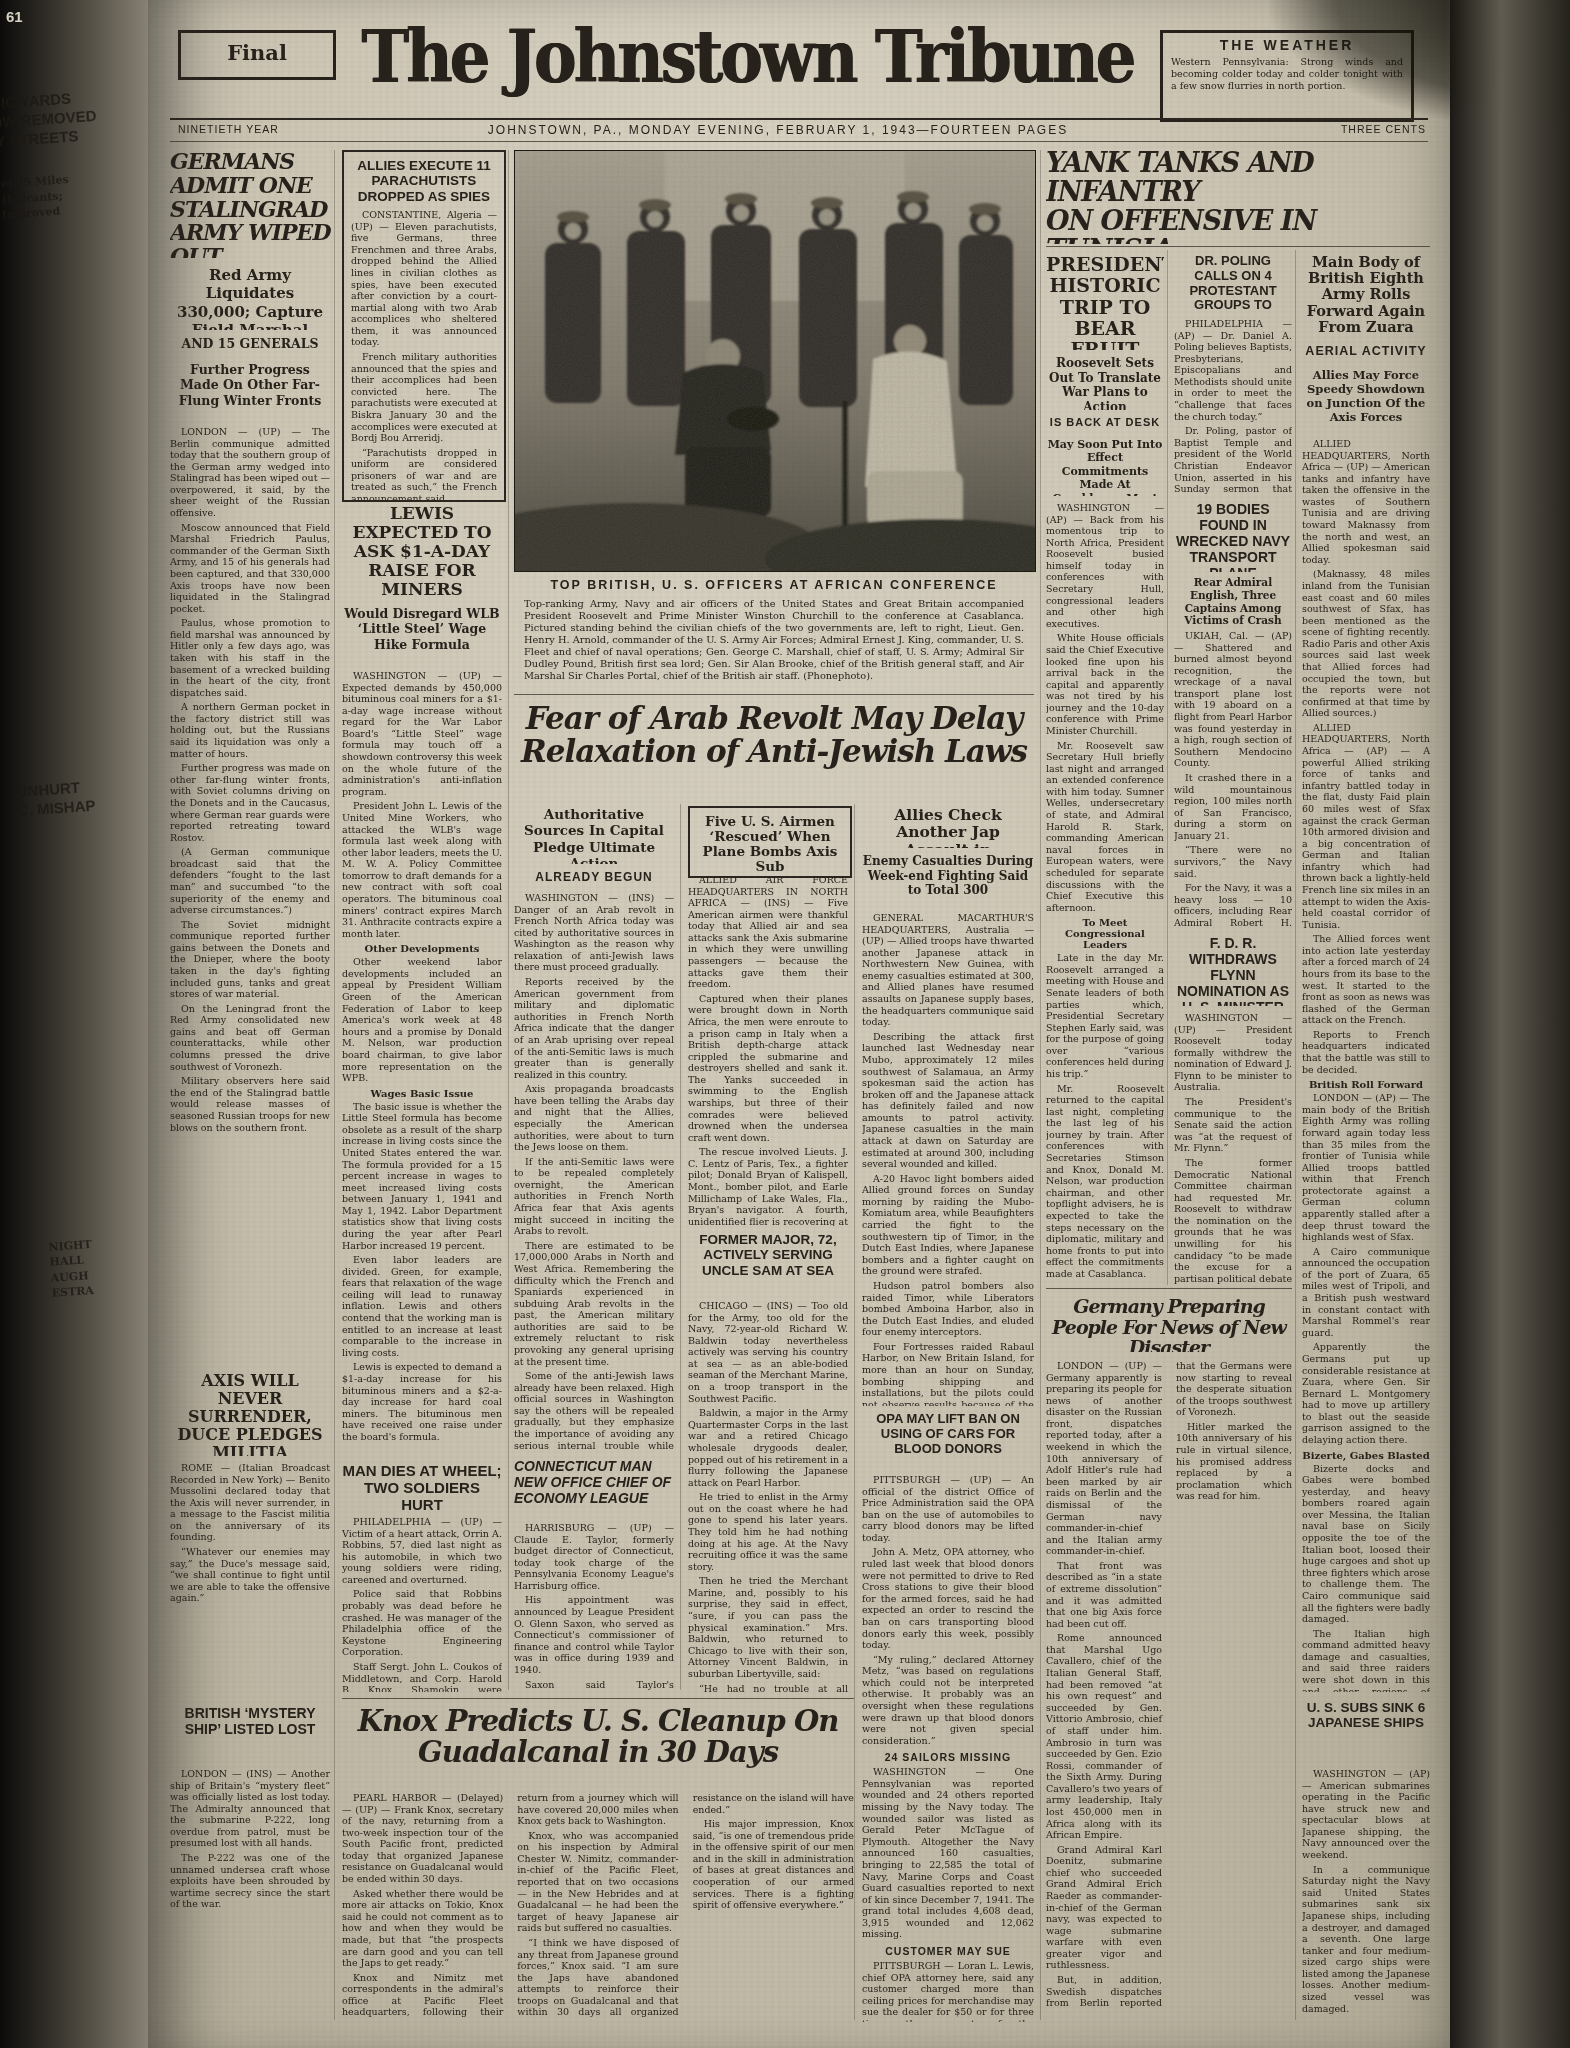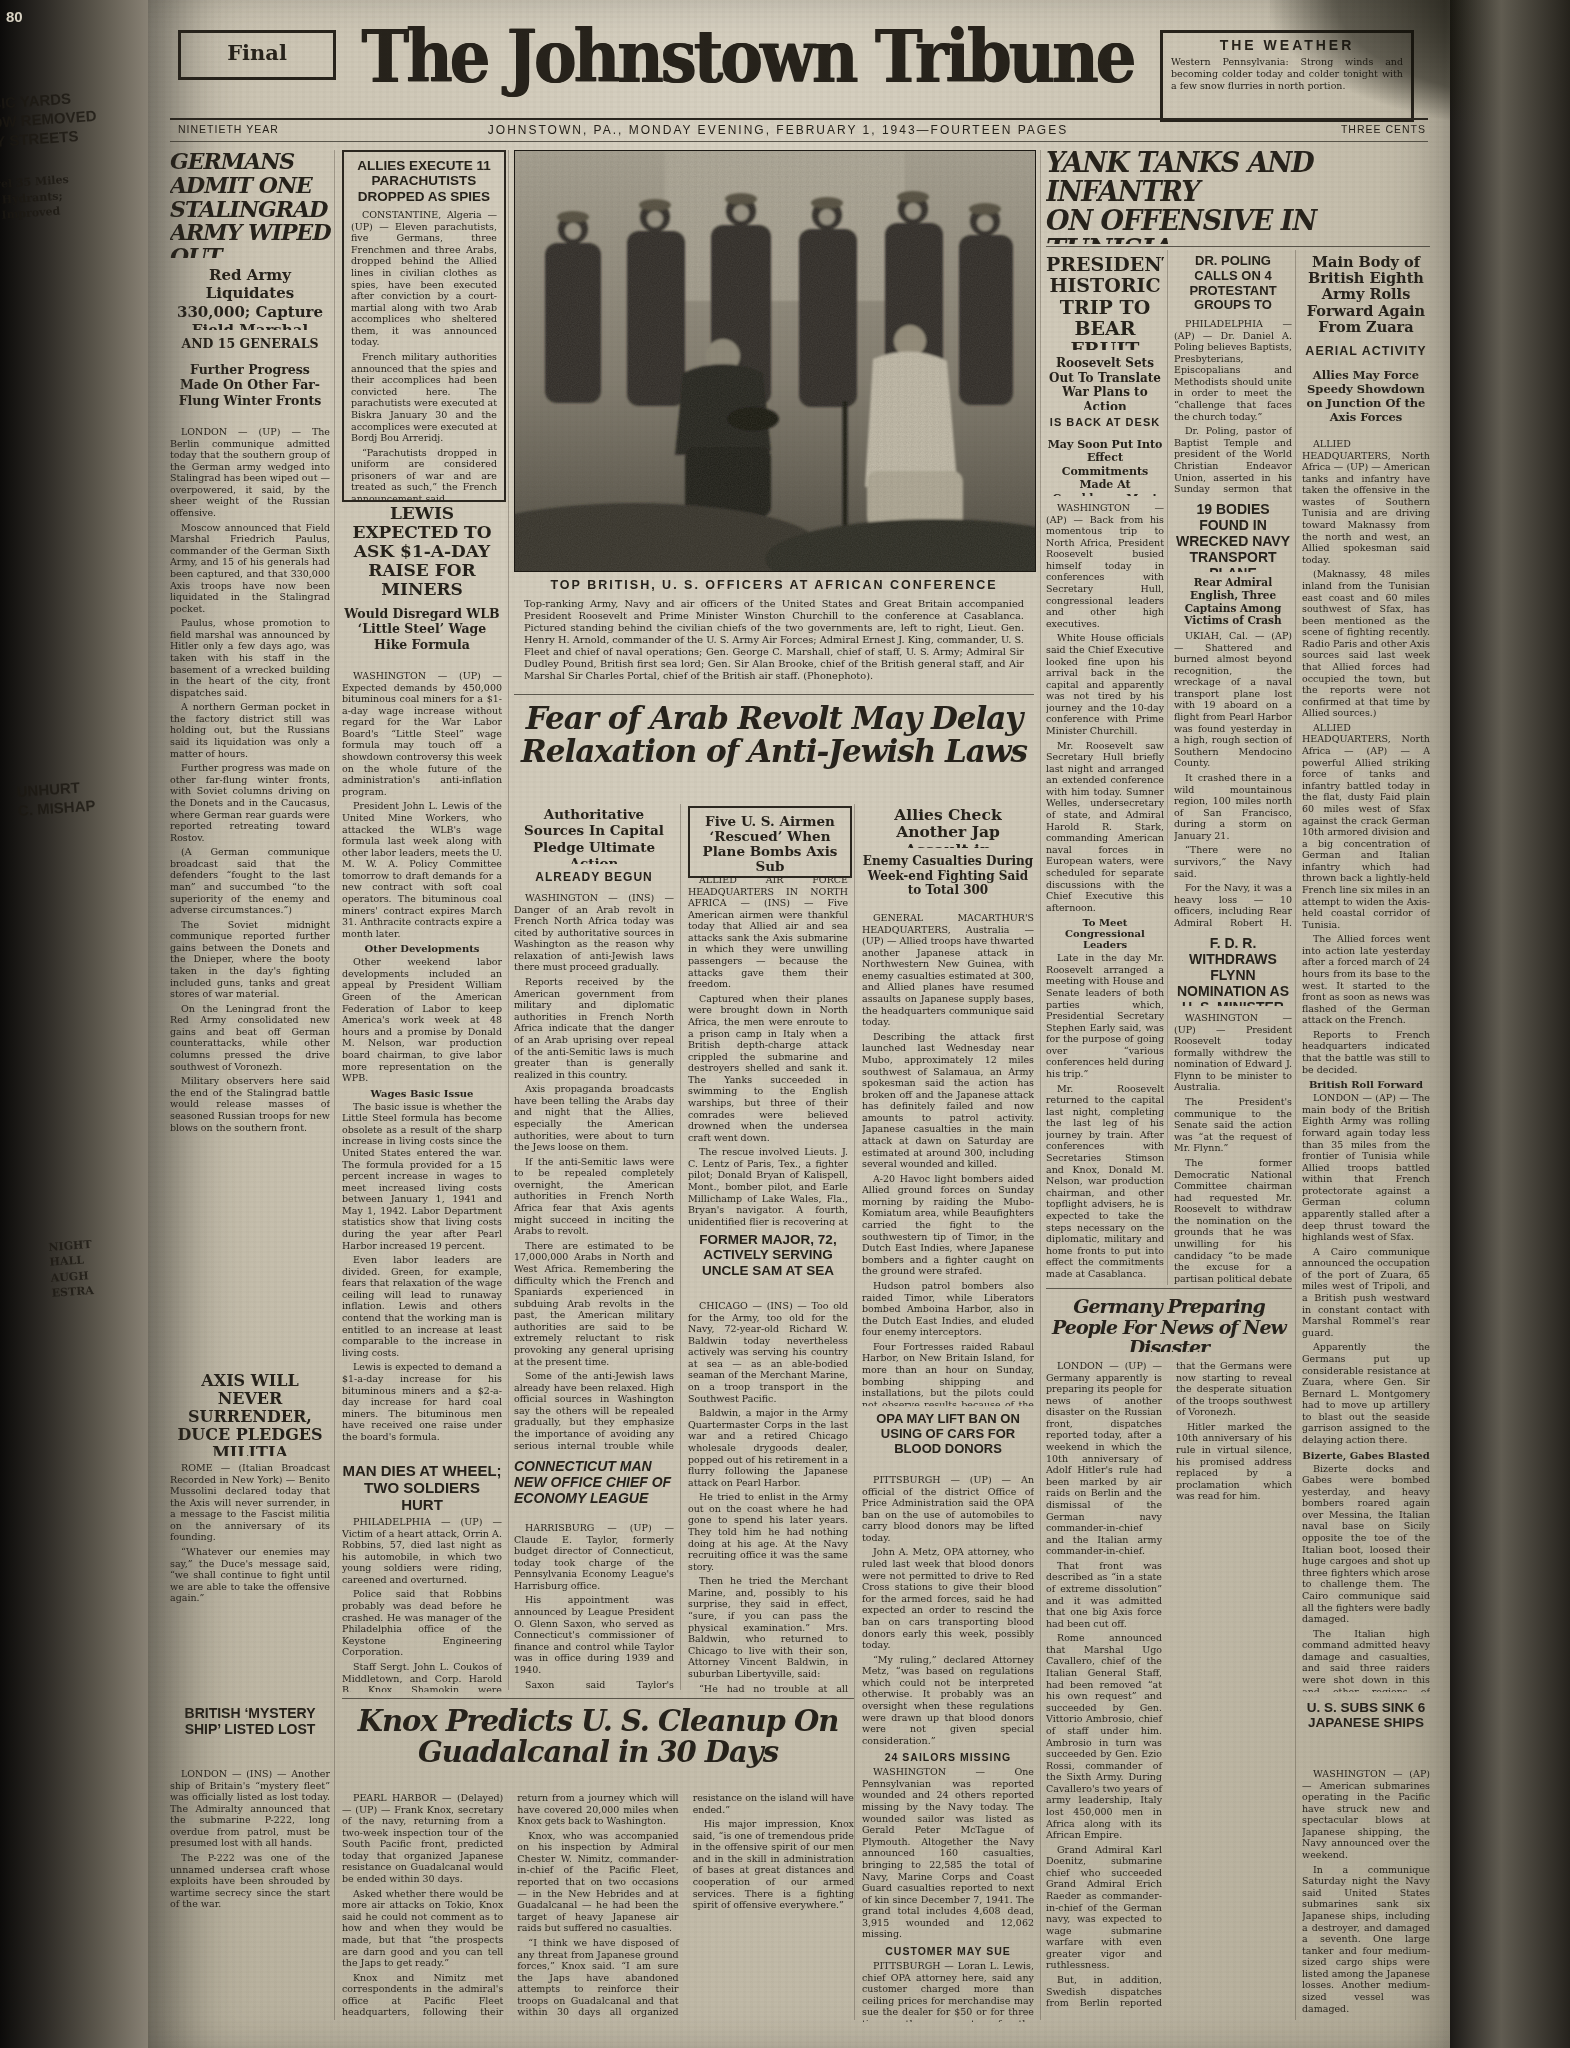--- a/index.html
+++ b/index.html
@@ -75,21 +75,21 @@
       <div style="height:560px"></div>
       <div class="frag-h">UNHURT</div>
       <div class="frag-h">C. MISHAP</div>
       <div style="height:420px"></div>
       <div class="frag-s">NIGHT</div>
       <div class="frag-s">HALL</div>
       <div class="frag-s">AUGH</div>
       <div class="frag-s">ESTRA</div>
     </div>
   </div>
-  <div id="frame-number">80</div>
+  <div id="frame-number">61</div>
 
   <div id="paper">
 
     <div class="abs edition-box" style="left:30px;top:30px;width:152px;height:44px;">Final Edition</div>
     <div class="abs masthead" style="left:196px;top:14px;width:806px;height:92px;">The Johnstown Tribune</div>
     <div class="abs weather-box" style="left:1012px;top:30px;width:232px;height:78px;">
       <div class="weather-title">THE WEATHER</div>
       <div class="weather-text">Western Pennsylvania: Strong winds and becoming colder today and colder tonight with a few snow flurries in north portion.</div>
     </div>
     <div class="hrule" style="left:22px;top:118px;width:1258px;"></div>

